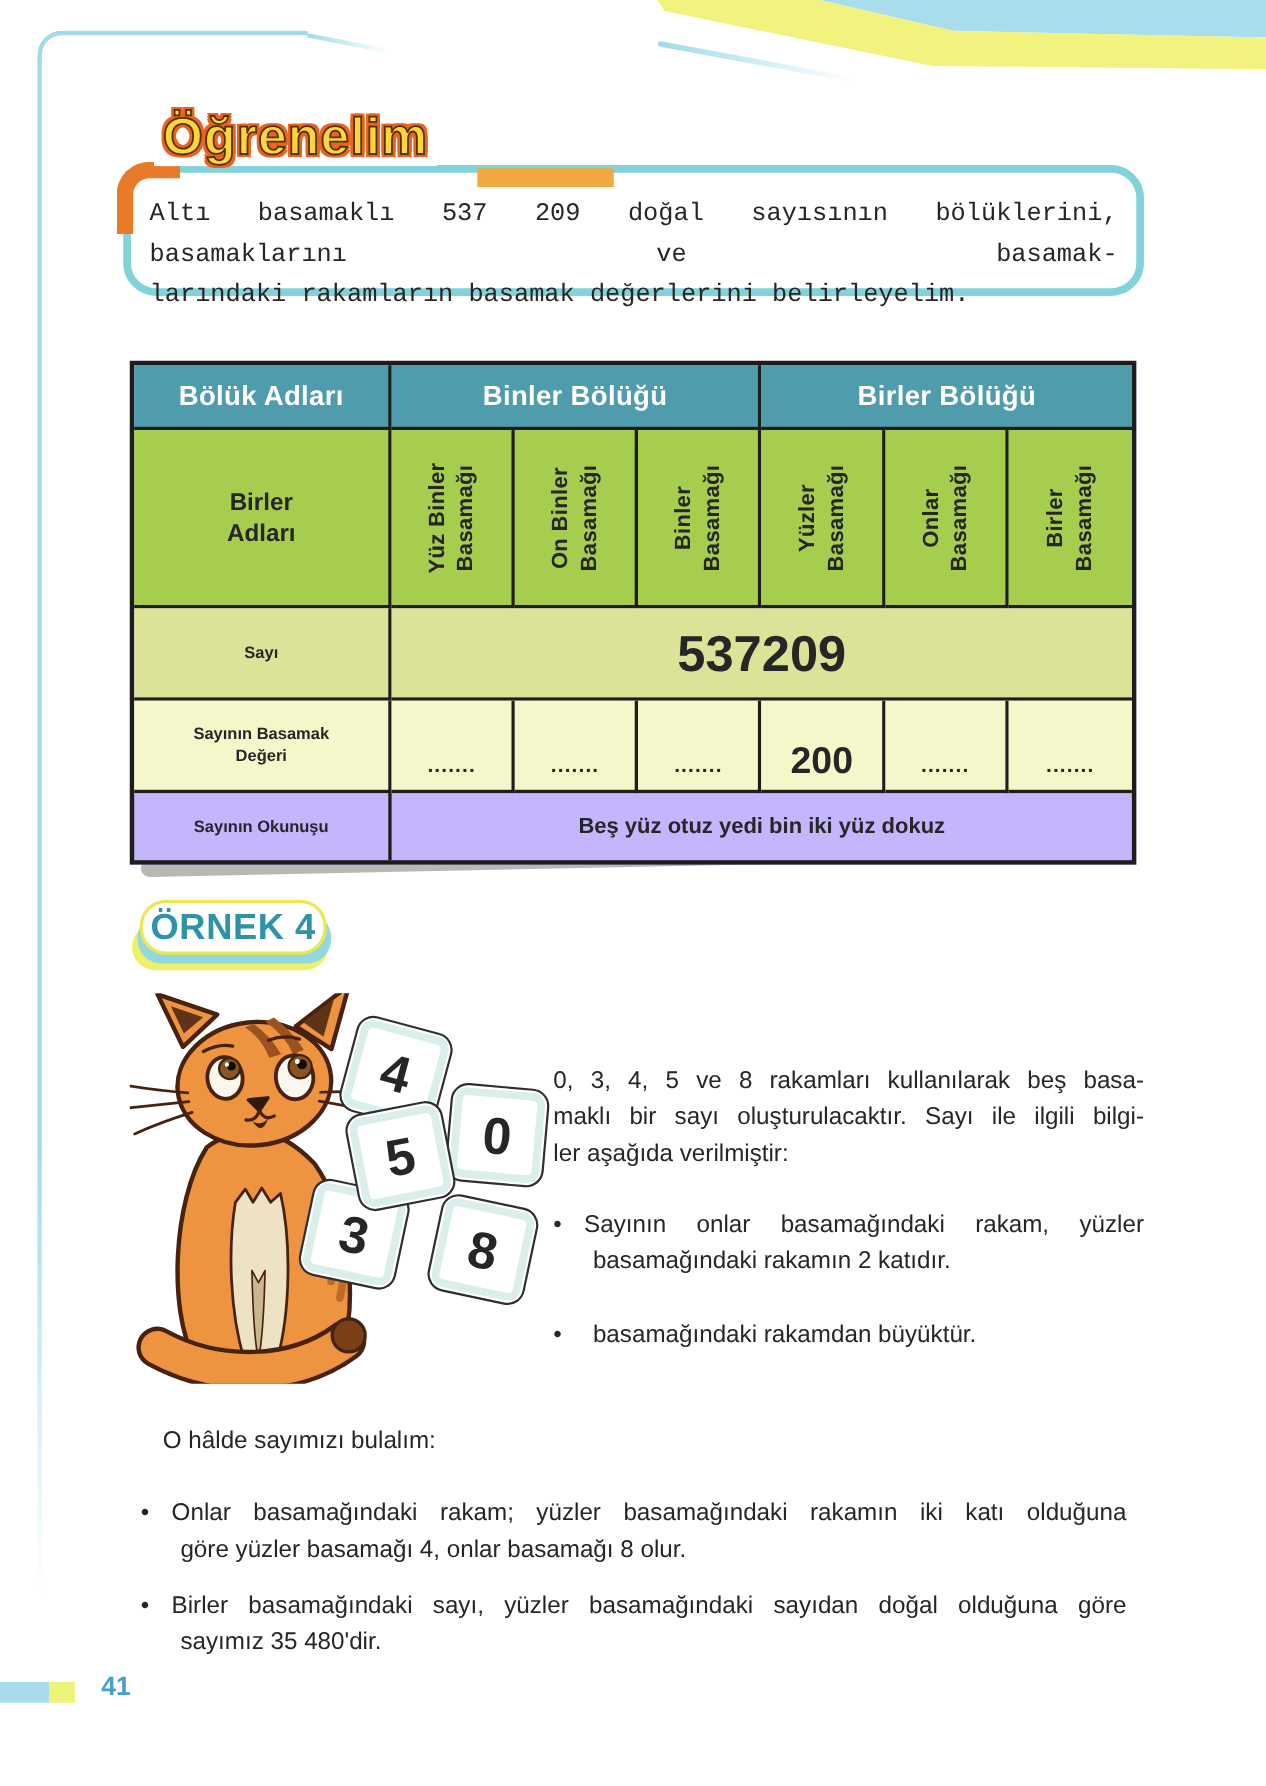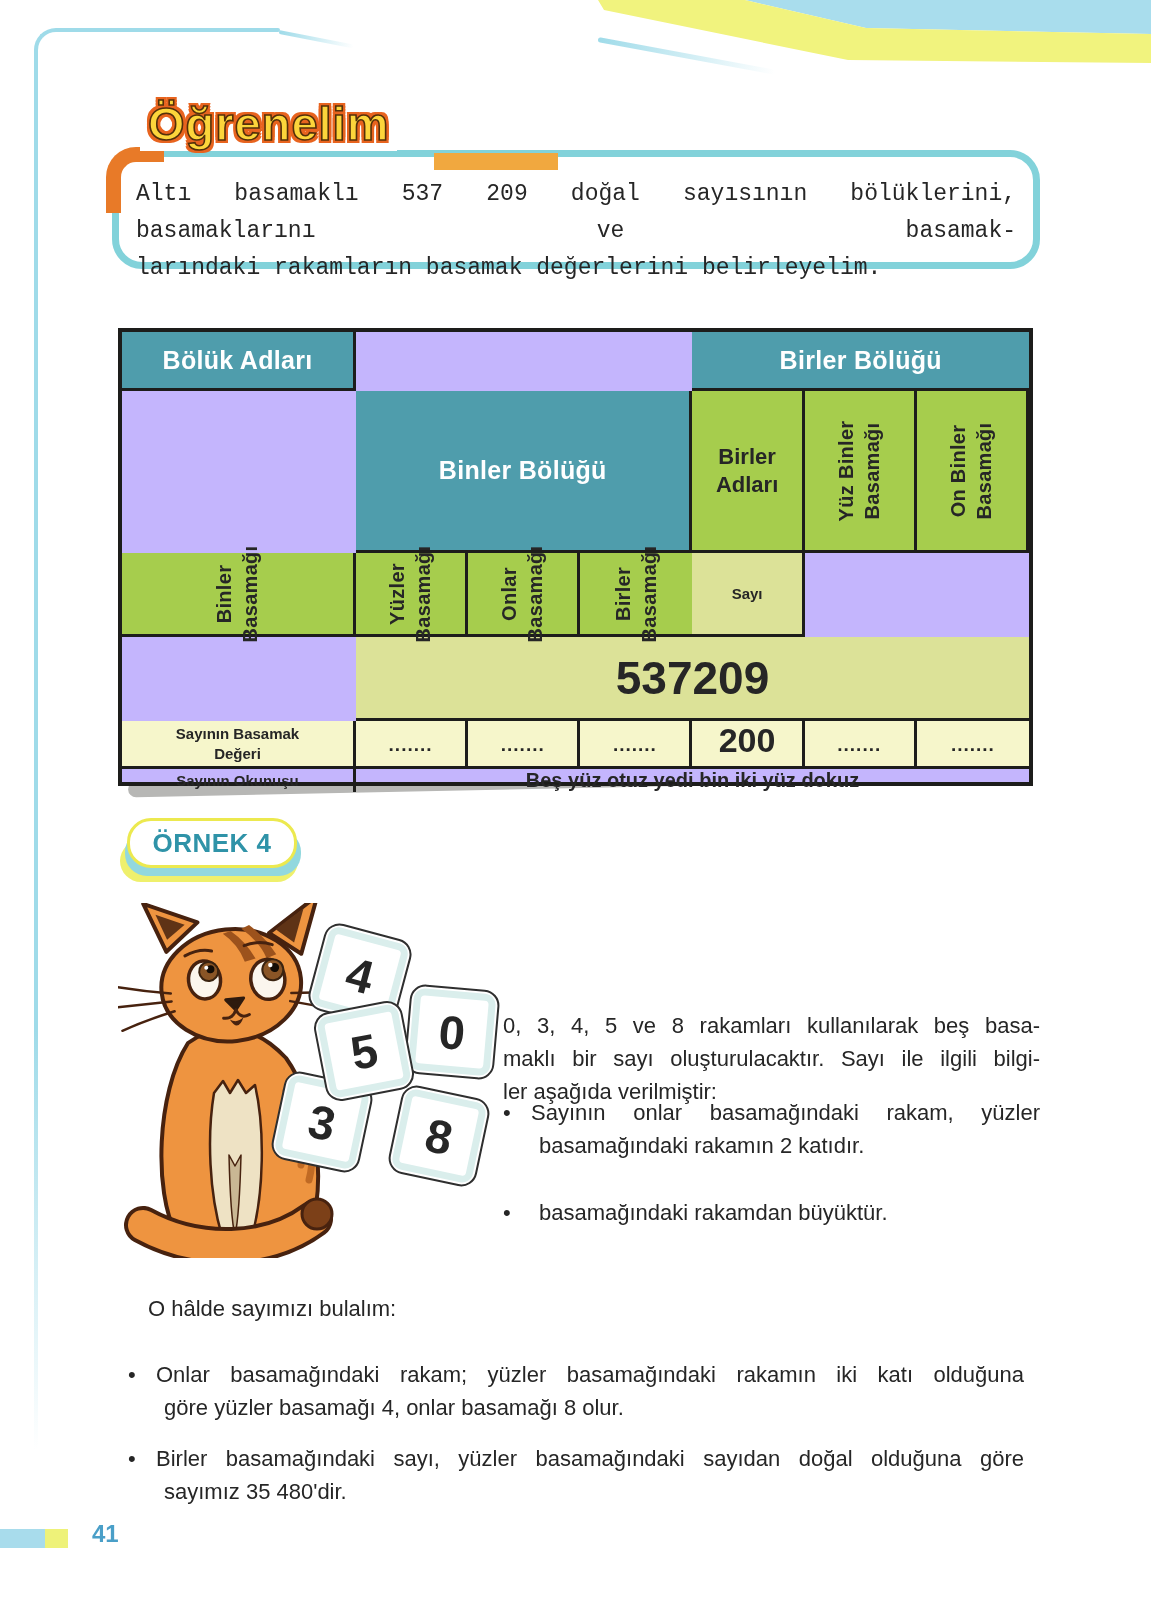--- a/index.html
+++ b/index.html
@@ -60,36 +60,36 @@
   .digit-band div{text-align:center;font-weight:bold;font-size:46px;}
   .val-cell{align-items:flex-end !important;padding-bottom:10px;font-weight:bold;font-size:19px;letter-spacing:1px;}
   .val-cell.big{font-size:34px;padding-bottom:6px;letter-spacing:0;}
   .reading{font-weight:bold;font-size:20px;}
 
   
   .badge-y{left:120px;top:840px;width:178px;height:42px;border-radius:21px;background:#eff06c;z-index:2;}
   .badge-c{left:125px;top:830px;width:176px;height:46px;border-radius:22px;background:#92d8de;z-index:3;}
   .badge{left:127px;top:818px;width:170px;height:50px;border-radius:24px;background:#fff;
     border:3px solid #ece94f;z-index:4;display:flex;align-items:center;justify-content:center;
-    font-weight:bold;font-size:26px;letter-spacing:.5px;color:#2f93a8;}
+    font-weight:bold;font-size:33px;letter-spacing:.5px;color:#2f93a8;}
 
   
   .cat{left:118px;top:903px;z-index:1;}
   .card{position:absolute;width:86px;height:86px;background:#fff;border:2px solid #2f2f2f;
     border-radius:16px;z-index:2;}
   .card .ring{position:absolute;inset:2px;border:7px solid #daeeec;border-radius:11px;
     display:flex;align-items:center;justify-content:center;font-weight:bold;font-size:47px;color:#262626;}
   .card4{left:315px;top:930px;transform:rotate(15deg);}
   .card0{left:407px;top:987px;transform:rotate(5deg);}
   .card5{left:319px;top:1006px;transform:rotate(-11deg);z-index:3;}
   .card3{left:277px;top:1077px;transform:rotate(12deg);}
   .card8{left:394px;top:1091px;transform:rotate(12deg);z-index:3;}
 
   
-  .ex-par{left:503px;top:965px;width:537px;font-size:22px;line-height:33px;margin-top:44px;}
+  .ex-par{left:503px;top:965px;width:537px;font-size:22px;line-height:33px;}
   .bullet{display:flex;font-size:22px;line-height:33px;}
   .bullet .dot{width:28px;flex:0 0 28px;}
   .b1{left:503px;top:1096px;width:537px;}
   .b2{left:503px;top:1196px;width:537px;}
   .sol-intro{left:148px;top:1296px;font-size:22px;}
   .sb1{left:128px;top:1358px;width:896px;}
   .sb2{left:128px;top:1442px;width:896px;}
   .bullet .txt{flex:1;}
 
   
@@ -116,22 +116,22 @@
   <div class="abs logo">Öğrenelim</div>
   <div class="abs intro-text">
     <div class="jl">Altı basamaklı 537 209 doğal sayısının bölüklerini, basamaklarını ve basamak-</div>
     <div>larındaki rakamların basamak değerlerini belirleyelim.</div>
   </div>
 
   <div class="abs tbl-shadow"></div>
   <div class="abs tbl">
 
     <div class="teal bb br">Bölük Adları</div>
+    <div class="teal bb br" style="grid-column:2/5;">Binler Bölüğü</div>
     <div class="teal bb" style="grid-column:5/8;">Birler Bölüğü</div>
-    <div class="teal bb br" style="grid-column:2/5;">Binler Bölüğü</div>
 
     <div class="green bb br head-label">
       <span>Birler</span>
       <span>Adları</span>
     </div>
     <div class="green bb br rot">
       <div class="inner">
           <span>Yüz Binler</span>
           <span>Basamağı</span>
         </div>

